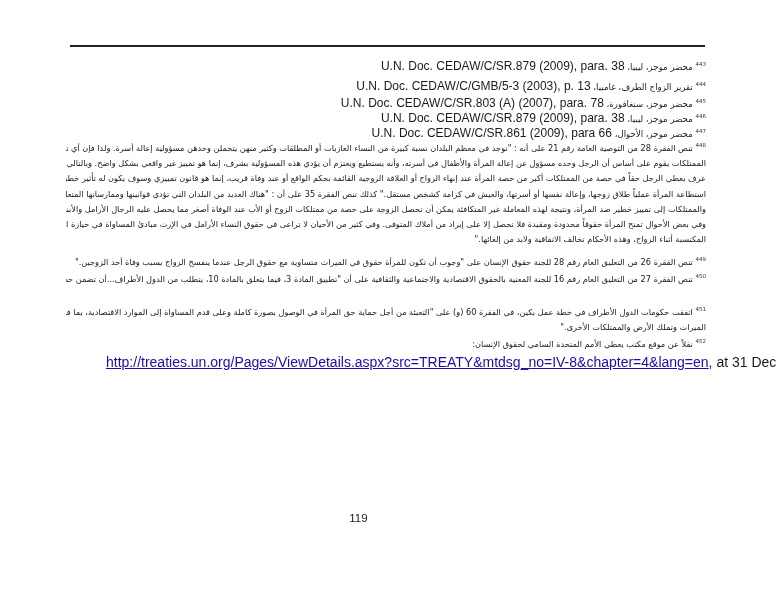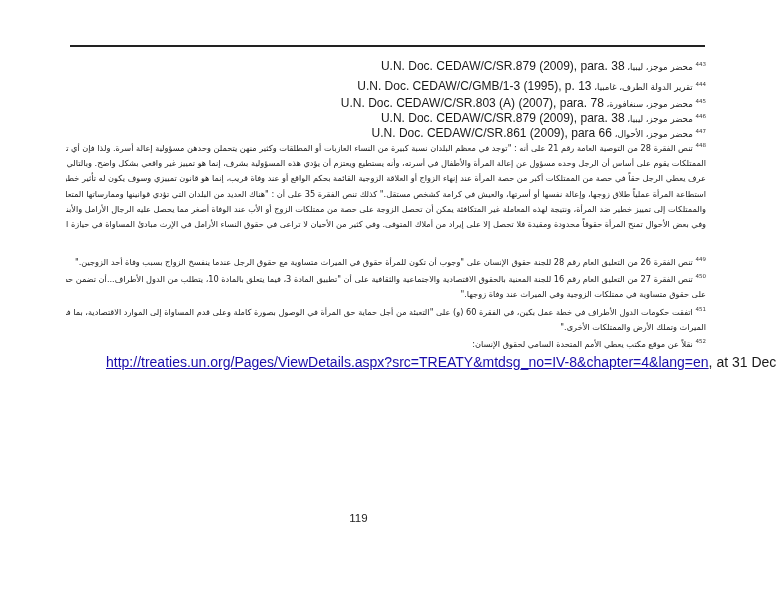--- a/index.html
+++ b/index.html
@@ -21,22 +21,22 @@
 
 <div class="rule"></div>
 
 <div class="fn" style="top:59px;">
   <sup>443</sup>
   <span>محضر موجز، ليبيا،</span>
   <span class="ltr">U.N. Doc. CEDAW/C/SR.879 (2009), para. 38</span>
 </div>
 <div class="fn" style="top:79px;">
   <sup>444</sup>
-  <span>تقرير الدولة الطرف، غامبيا،</span>
-  <span class="ltr">U.N. Doc. CEDAW/C/GMB/1-3 (1995), p. 13</span>
+  <span>تقرير الزواج الطرف، غامبيا،</span>
+  <span class="ltr">U.N. Doc. CEDAW/C/GMB/5-3 (2003), p. 13</span>
 </div>
 <div class="fn" style="top:96px;">
   <sup>445</sup>
   <span>محضر موجز، سنغافورة،</span>
   <span class="ltr">U.N. Doc. CEDAW/C/SR.803 (A) (2007), para. 78</span>
 </div>
 <div class="fn" style="top:111px;">
   <sup>446</sup>
   <span>محضر موجز، ليبيا،</span>
   <span class="ltr">U.N. Doc. CEDAW/C/SR.879 (2009), para. 38</span>
@@ -47,29 +47,29 @@
   <span class="ltr">U.N. Doc. CEDAW/C/SR.861 (2009), para 66</span>
 </div>
 
 <div class="para" style="top:141px;">
   <span class="line"><sup>448</sup> <span>تنص الفقرة 28 من التوصية العامة رقم 21 على أنه : "توجد في معظم البلدان نسبة كبيرة من النساء العازبات أو المطلقات وكثير منهن يتحملن وحدهن مسؤولية إعالة أسرة. ولذا فإن أي تمييز في تقسيم</span></span>
   <span class="line">الممتلكات يقوم على أساس أن الرجل وحده مسؤول عن إعالة المرأة والأطفال في أسرته، وأنه يستطيع ويعتزم أن يؤدي هذه المسؤولية بشرف، إنما هو تمييز غير واقعي بشكل واضح. وبالتالي فإن أي قانون أو</span>
   <span class="line">عرف يعطي الرجل حقاً في حصة من الممتلكات أكبر من حصة المرأة عند إنهاء الزواج أو العلاقة الزوجية القائمة بحكم الواقع أو عند وفاة قريب، إنما هو قانون تمييزي وسوف يكون له تأثير خطير على</span>
   <span class="line">استطاعة المرأة عملياً طلاق زوجها، وإعالة نفسها أو أسرتها، والعيش في كرامة كشخص مستقل." كذلك تنص الفقرة 35 على أن : "هناك العديد من البلدان التي تؤدي قوانينها وممارساتها المتعلقة بالإرث</span>
   <span class="line">والممتلكات إلى تمييز خطير ضد المرأة، ونتيجة لهذه المعاملة غير المتكافئة يمكن أن تحصل الزوجة على حصة من ممتلكات الزوج أو الأب عند الوفاة أصغر مما يحصل عليه الرجال الأرامل والأبناء الذكور.</span>
   <span class="line">وفي بعض الأحوال تمنح المرأة حقوقاً محدودة ومقيدة فلا تحصل إلا على إيراد من أملاك المتوفى. وفي كثير من الأحيان لا تراعى في حقوق النساء الأرامل في الإرث مبادئ المساواة في حيازة الممتلكات</span>
+  <span class="line last">المكتسبة أثناء الزواج، وهذه الأحكام تخالف الاتفاقية ولابد من إلغائها."</span>
 </div>
 
 <div class="para" style="top:255px;">
   <span class="line last"><sup>449</sup> <span>تنص الفقرة 26 من التعليق العام رقم 28 للجنة حقوق الإنسان على "وجوب أن تكون للمرأة حقوق في الميراث متساوية مع حقوق الرجل عندما ينفسخ الزواج بسبب وفاة أحد الزوجين."</span></span>
 </div>
 
 <div class="para" style="top:272px;">
   <span class="line"><sup>450</sup> <span>تنص الفقرة 27 من التعليق العام رقم 16 للجنة المعنية بالحقوق الاقتصادية والاجتماعية والثقافية على أن "تطبيق المادة 3، فيما يتعلق بالمادة 10، يتطلب من الدول الأطراف...أن تضمن حصول المرأة</span></span>
-  <span class="line last">على حقوق متساوية في ممتلكات الزوجية وفي الميراث عند وفاة زوجها."</span>
 </div>
 
 <div class="para" style="top:305px;">
   <span class="line"><sup>451</sup> <span>اتفقت حكومات الدول الأطراف في خطة عمل بكين، في الفقرة 60 (و) على "التعبئة من أجل حماية حق المرأة في الوصول بصورة كاملة وعلى قدم المساواة إلى الموارد الاقتصادية، بما في ذلك الحق في</span></span>
   <span class="line last">الميراث وتملك الأرض والممتلكات الأخرى."</span>
 </div>
 
 <div class="para" style="top:337px;">
   <span class="line last"><sup>452</sup> <span>نقلاً عن موقع مكتب يعطي الأمم المتحدة السامي لحقوق الإنسان:</span></span>
 </div>

